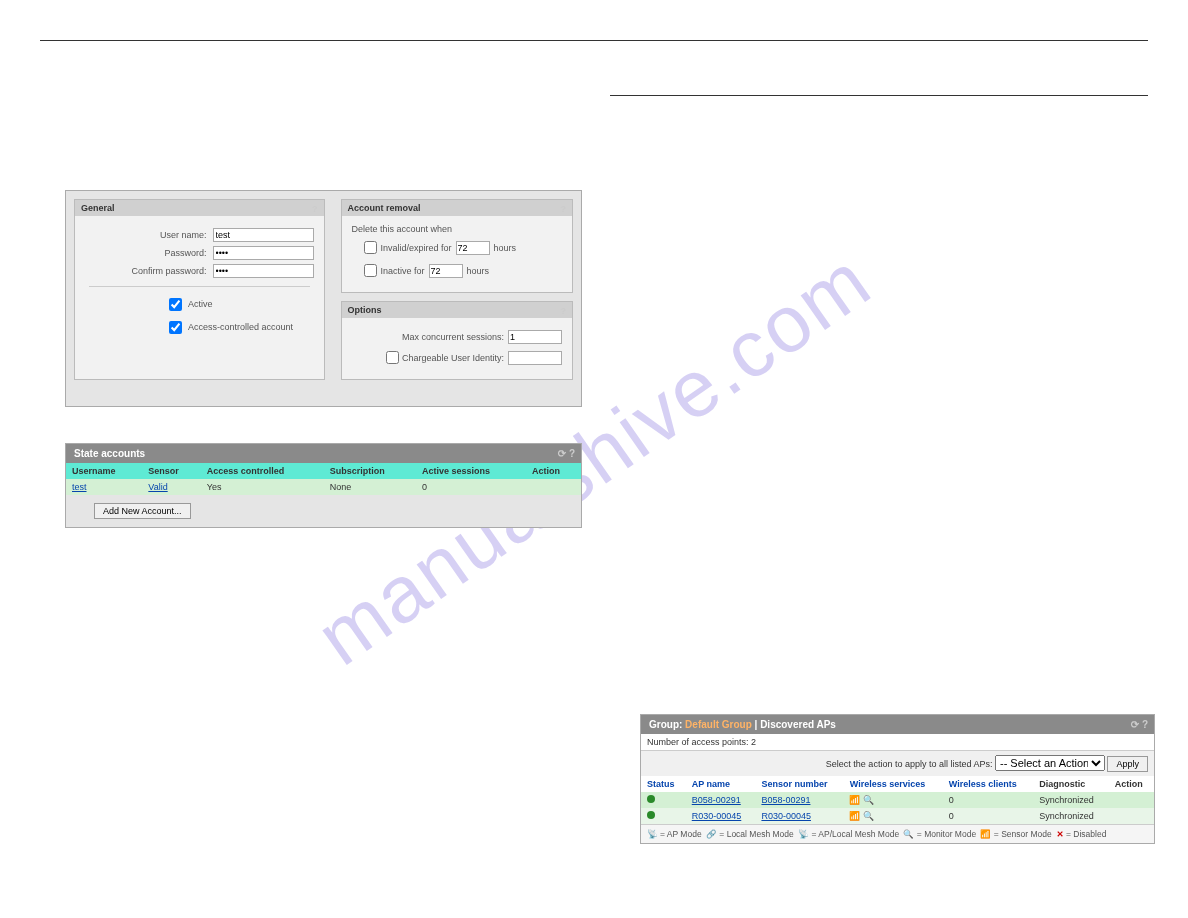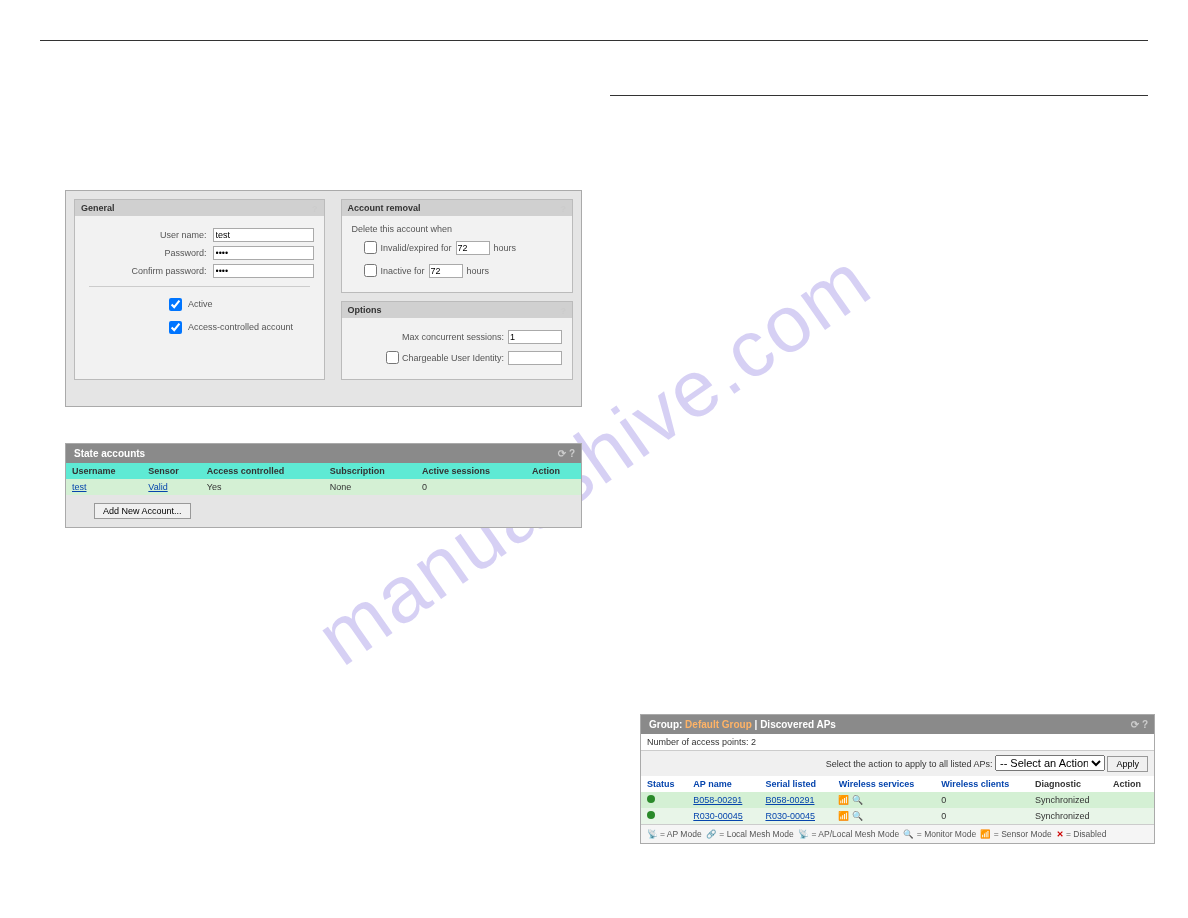--- a/index.html
+++ b/index.html
@@ -370,21 +370,21 @@
     <select>
       <option>-- Select an Action --</option>
     </select>
     <button class="btn">Apply</button>
   </div>
   <table class="dap-table">
     <thead>
       <tr>
         <th>Status</th>
         <th>AP name</th>
-        <th>Serial listed</th>
+        <th>Sensor number</th>
         <th>Wireless services</th>
         <th>Wireless clients</th>
         <th class="nolink">Diagnostic</th>
         <th class="nolink">Action</th>
       </tr>
     </thead>
     <tbody>
       <tr class="row1">
         <td><span class="status-dot"></span></td>
         <td><span class="ua-link">B058-00291</span></td>

